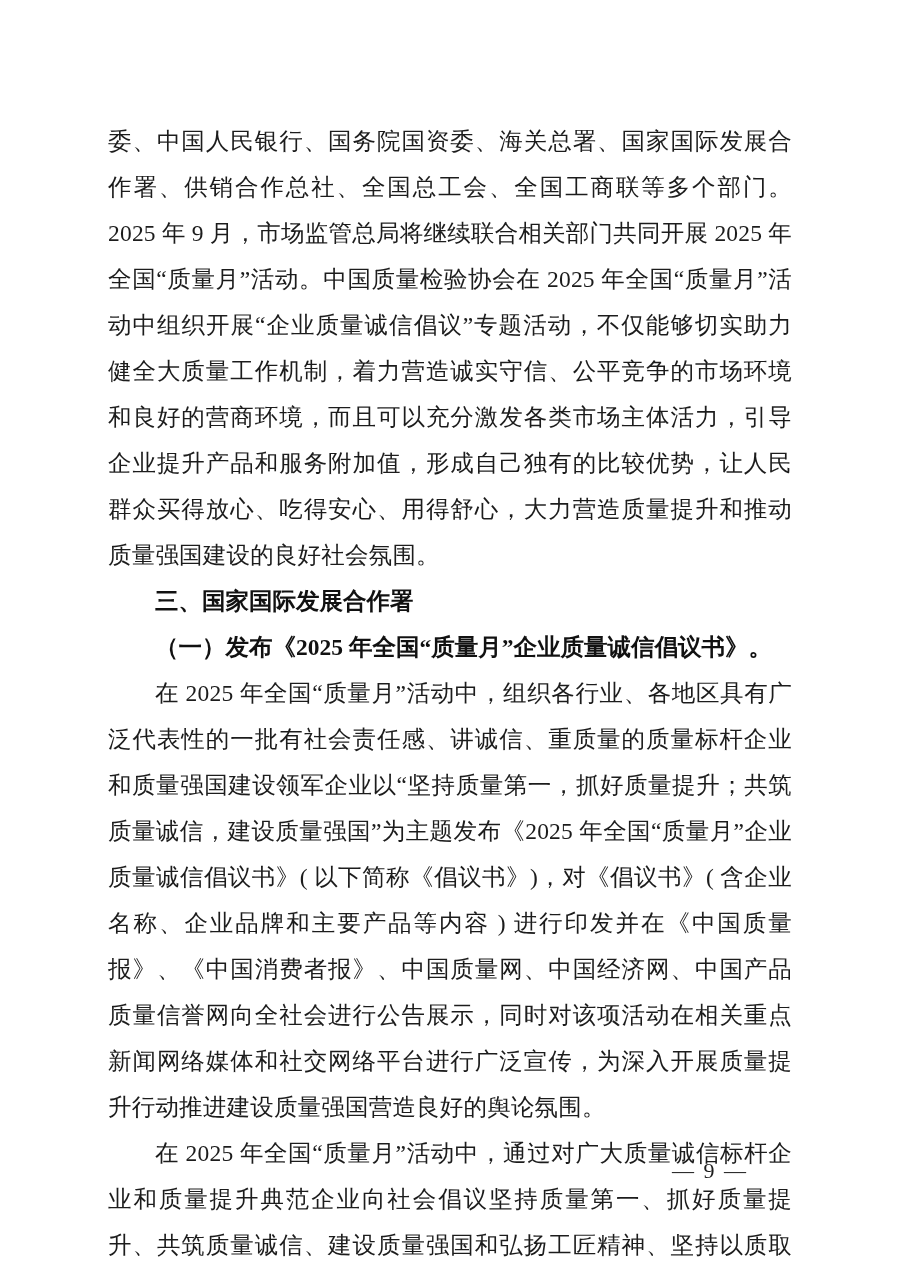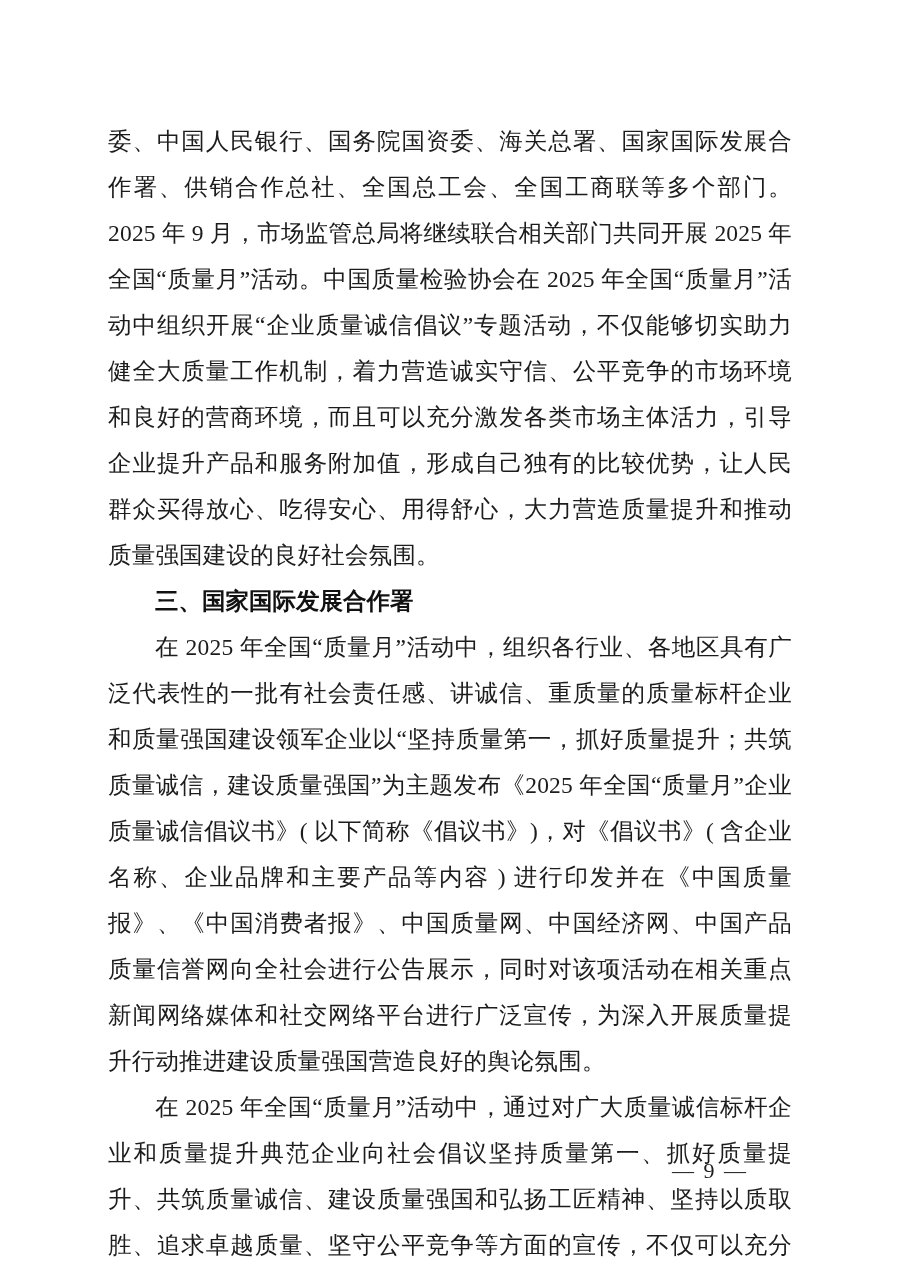--- a/index.html
+++ b/index.html
@@ -64,17 +64,18 @@
     padding-left: 520px;
   }
 </style>
 </head>
 <body>
 
 <div class="page">
   <div class="content">
     <p class="body-para">委、中国人民银行、国务院国资委、海关总署、国家国际发展合作署、供销合作总社、全国总工会、全国工商联等多个部门。2025 年 9 月，市场监管总局将继续联合相关部门共同开展 2025 年全国“质量月”活动。中国质量检验协会在 2025 年全国“质量月”活动中组织开展“企业质量诚信倡议”专题活动，不仅能够切实助力健全大质量工作机制，着力营造诚实守信、公平竞争的市场环境和良好的营商环境，而且可以充分激发各类市场主体活力，引导企业提升产品和服务附加值，形成自己独有的比较优势，让人民群众买得放心、吃得安心、用得舒心，大力营造质量提升和推动质量强国建设的良好社会氛围。</p>
     <p class="heading">三、国家国际发展合作署</p>
+    <p class="sub-heading">（一）发布《2025 年全国“质量月”企业质量诚信倡议书》。</p>
     <p class="body-para indent">在 2025 年全国“质量月”活动中，组织各行业、各地区具有广泛代表性的一批有社会责任感、讲诚信、重质量的质量标杆企业和质量强国建设领军企业以“坚持质量第一，抓好质量提升；共筑质量诚信，建设质量强国”为主题发布《2025 年全国“质量月”企业质量诚信倡议书》( 以下简称《倡议书》)，对《倡议书》( 含企业名称、企业品牌和主要产品等内容 ) 进行印发并在《中国质量报》、《中国消费者报》、中国质量网、中国经济网、中国产品质量信誉网向全社会进行公告展示，同时对该项活动在相关重点新闻网络媒体和社交网络平台进行广泛宣传，为深入开展质量提升行动推进建设质量强国营造良好的舆论氛围。</p>
     <p class="body-para indent">在 2025 年全国“质量月”活动中，通过对广大质量诚信标杆企业和质量提升典范企业向社会倡议坚持质量第一、抓好质量提升、共筑质量诚信、建设质量强国和弘扬工匠精神、坚持以质取胜、追求卓越质量、坚守公平竞争等方面的宣传，不仅可以充分发挥企业在全国“质量月”活动中的主体作用，进一步动员企业诚信自律，大力弘扬广大质量诚信标杆企业和质量提升典范企业追求卓越质量的工匠精神，而且可以鼓励广大企业学习和借鉴质量诚信标杆和质量提升典范企业在质量提升、品牌培育、质量诚信</p>
   </div>
   <div class="page-number">— 9 —</div>
 </div>
 
 </body></html>

